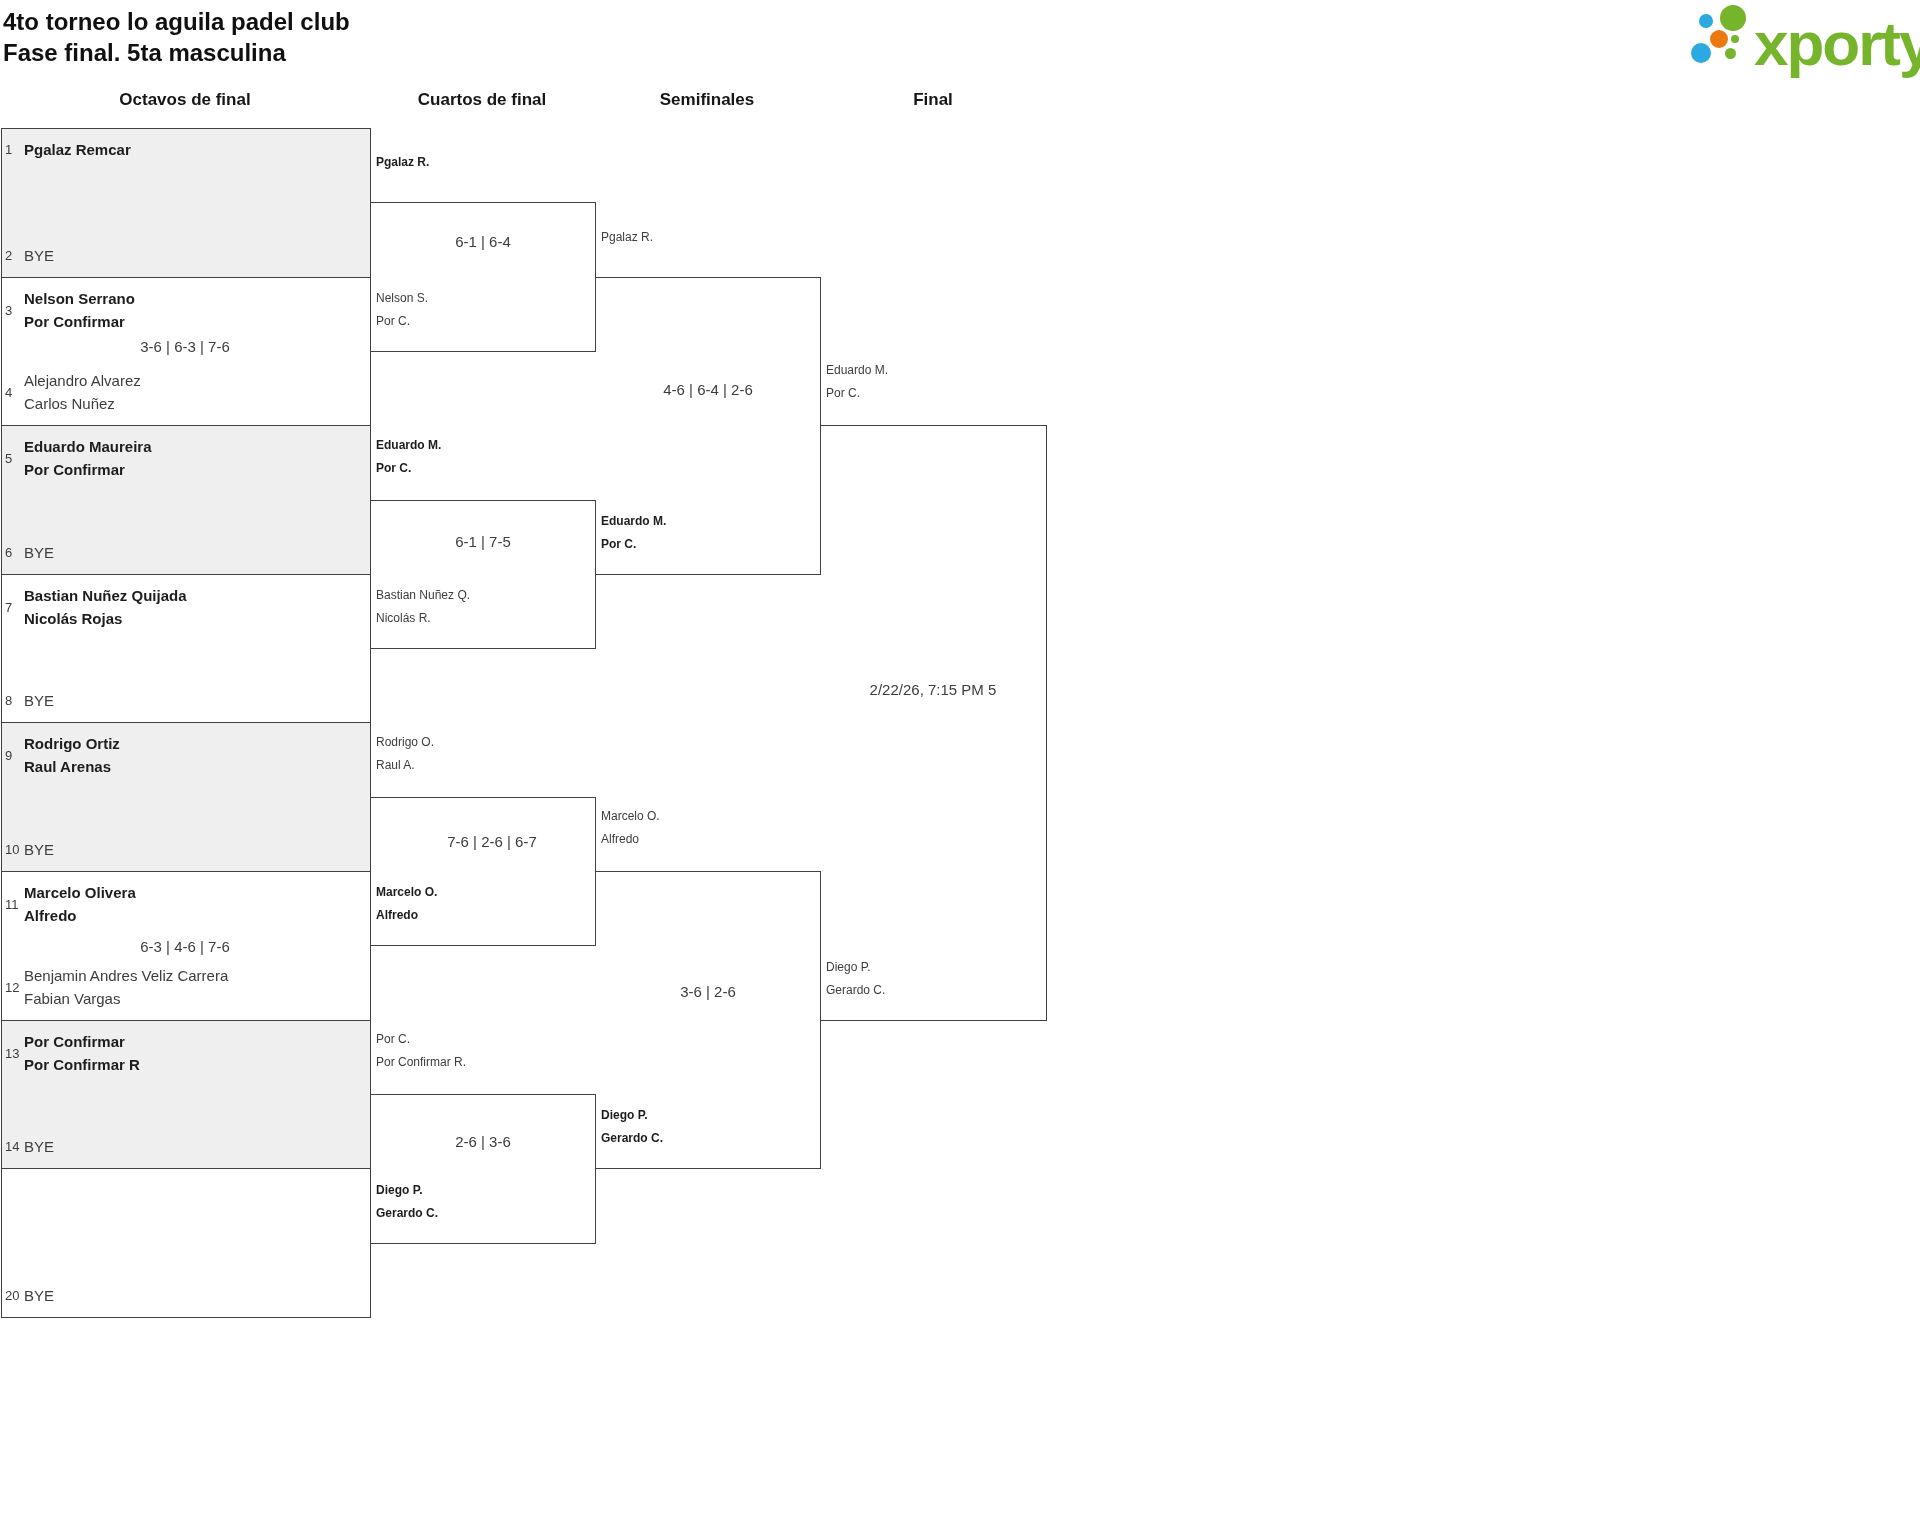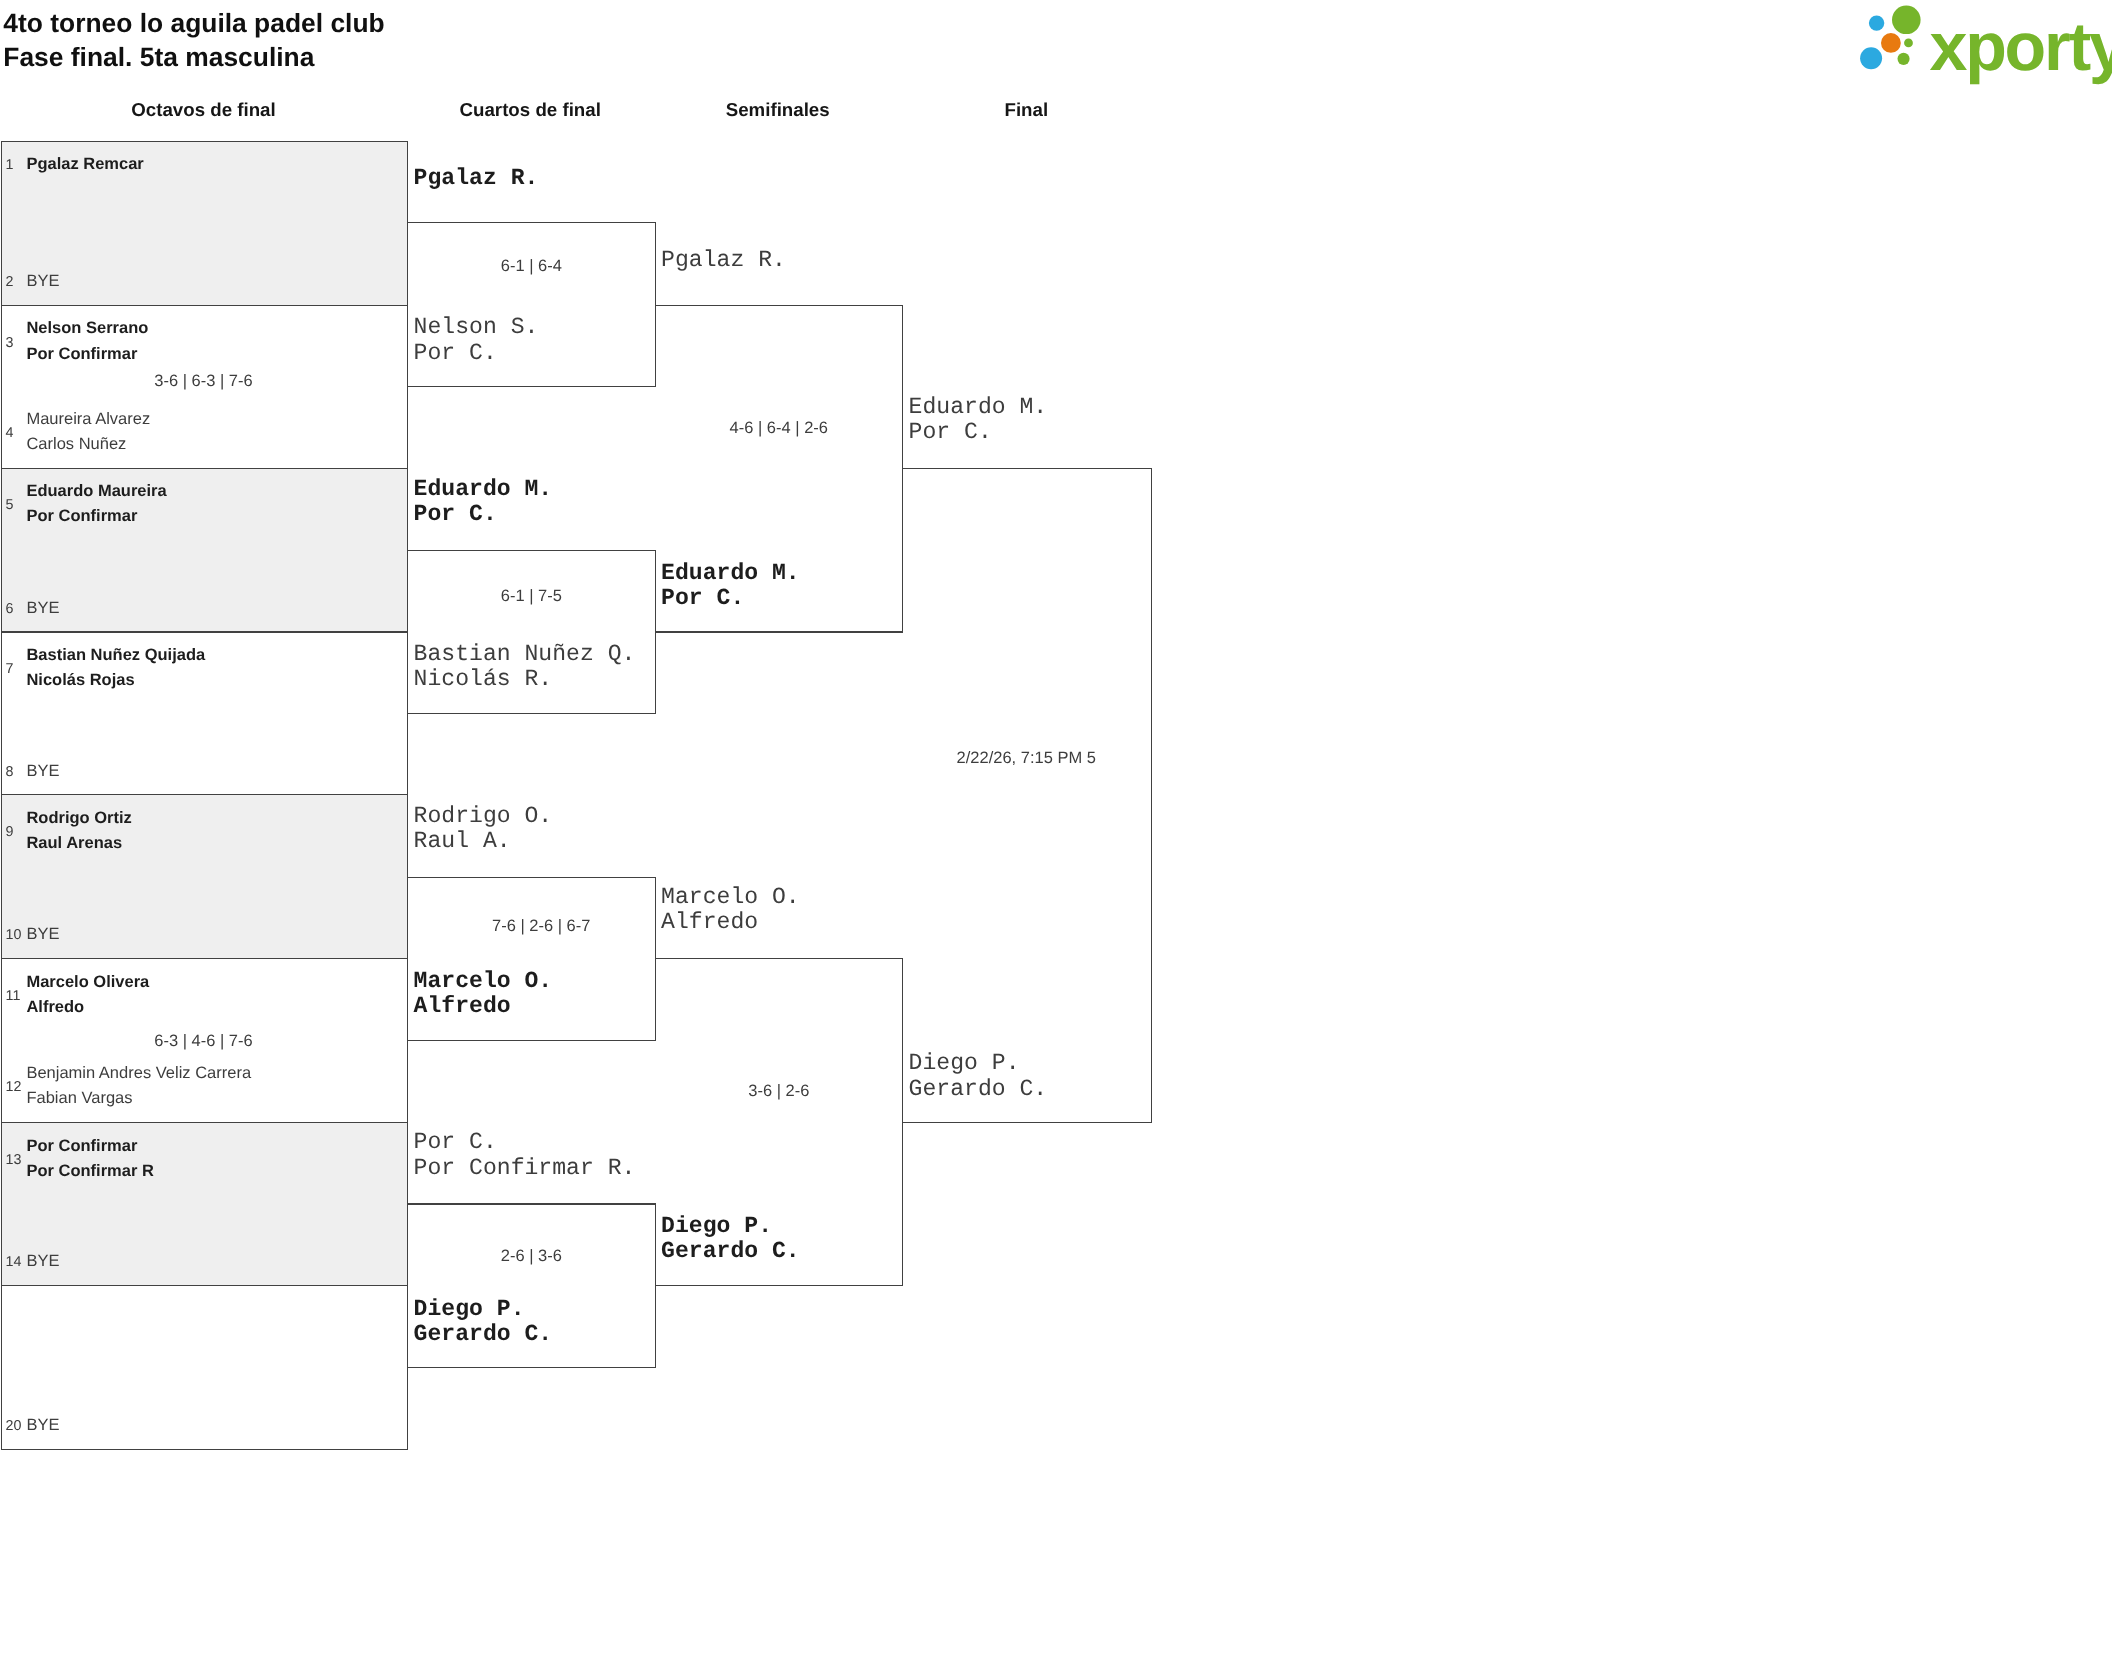--- a/index.html
+++ b/index.html
@@ -6,21 +6,21 @@
   body{font-family:"Liberation Sans", sans-serif; color:#3d3d3d;}
   .stage{position:relative;width:1920px;height:1525px;background:#ffffff;overflow:hidden;}
   .lines{position:absolute;left:0;top:0;}
   .title{position:absolute;left:3px;top:6px;font-size:24px;line-height:31px;font-weight:700;color:#101010;}
   .rh{position:absolute;top:90px;width:300px;text-align:center;font-size:17px;font-weight:700;color:#161616;}
   .row{position:absolute;left:5px;width:352px;display:flex;align-items:center;}
   .seed{flex:none;width:17px;margin-right:2px;font-size:13px;color:#3d3d3d;}
   .names{font-size:15px;line-height:23px;color:#3d3d3d;}
   .bold .names{font-weight:700;color:#1d1d1d;}
   .nm{display:block;}
-  .lbl{position:absolute;font-size:21px;line-height:23px;color:#3d3d3d;font-family:Liberation Mono, monospace;}
+  .lbl{position:absolute;font-size:12px;line-height:23px;color:#3d3d3d;}
   .lbl.bold{font-weight:700;color:#1d1d1d;}
   .score{position:absolute;text-align:center;font-size:15px;line-height:22px;color:#3d3d3d;}
   
   .logo{position:absolute;left:1680px;top:0;width:240px;height:80px;}
   .dot{position:absolute;border-radius:50%;}
   .d-green-big{left:40px;top:5px;width:26px;height:26px;background:#76b52b;}
   .d-blue-sm{left:19px;top:14px;width:14px;height:14px;background:#2ba9e0;}
   .d-orange{left:30px;top:30px;width:18px;height:18px;background:#e87a10;}
   .d-green-tiny{left:51px;top:35px;width:8px;height:8px;background:#76b52b;}
   .d-blue-md{left:11px;top:43px;width:20px;height:20px;background:#2ba9e0;}
@@ -89,21 +89,21 @@
     <span class="seed">3</span>
     <span class="names">
       <span class="nm">Nelson Serrano</span>
       <span class="nm">Por Confirmar</span>
     </span>
   </div>
   <div class="score" style="left:0;width:370px;top:336px">3-6 | 6-3 | 7-6</div>
   <div class="row" style="bottom:1110px">
     <span class="seed">4</span>
     <span class="names">
-      <span class="nm">Maureira Alvarez</span>
+      <span class="nm">Alejandro Alvarez</span>
       <span class="nm">Carlos Nuñez</span>
     </span>
   </div>
 
   <div class="row bold" style="top:435px">
     <span class="seed">5</span>
     <span class="names">
       <span class="nm">Eduardo Maureira</span>
       <span class="nm">Por Confirmar</span>
     </span>

